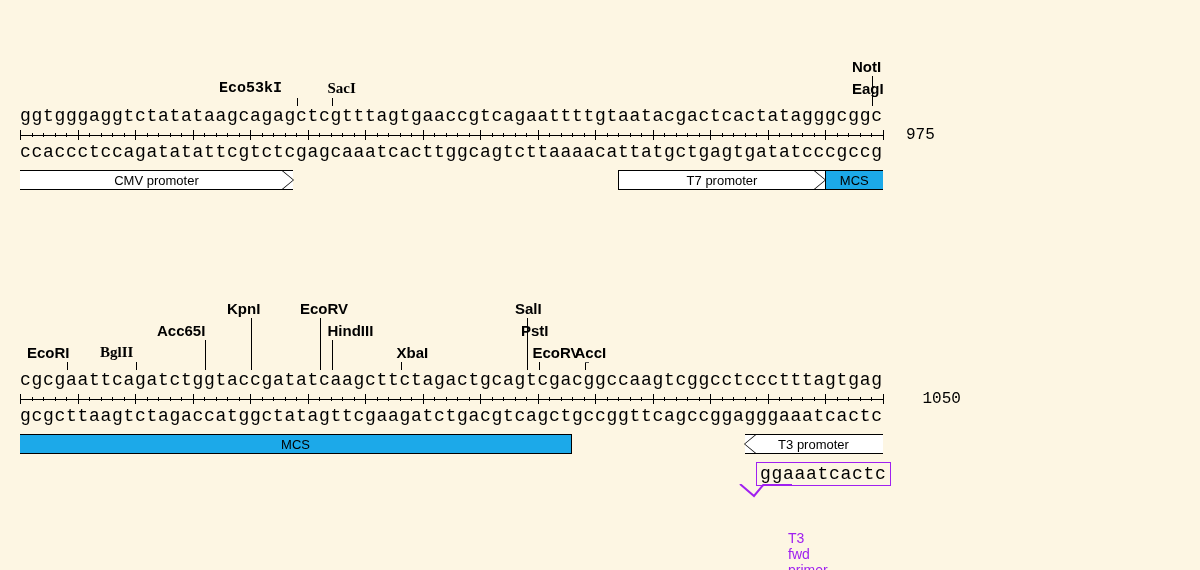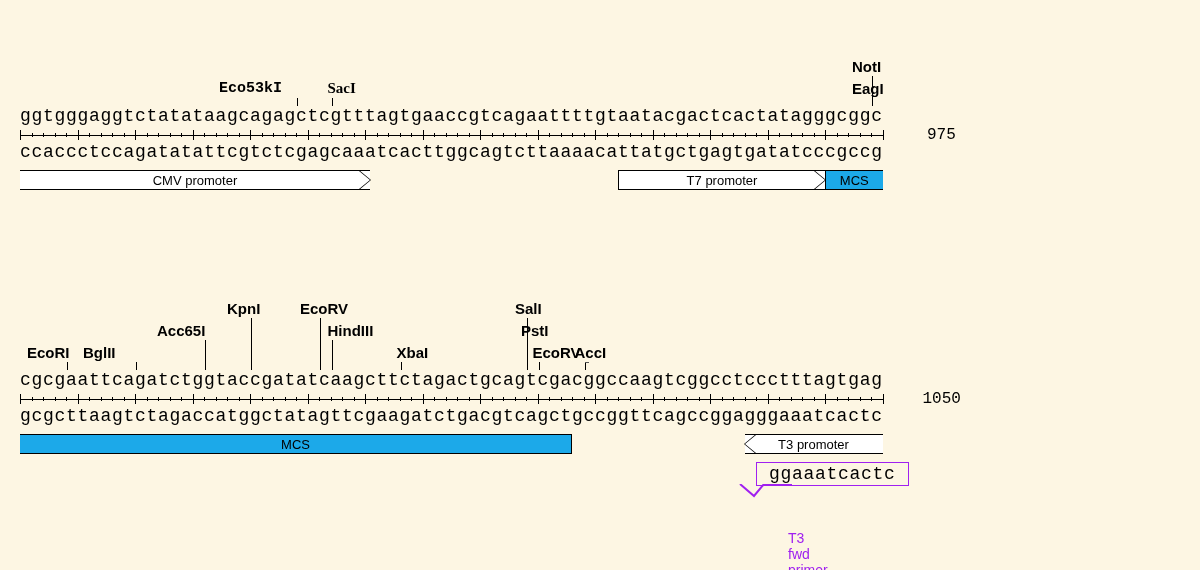--- a/index.html
+++ b/index.html
@@ -135,21 +135,21 @@
   }
   .mcs { background: #1ca9e9; }
   .primer-box {
     position: absolute;
     border: 1.5px solid #a020f0;
     box-sizing: border-box;
     font-family: "Courier New", monospace;
     font-size: 18px;
     letter-spacing: 0.7px;
     white-space: pre;
-    padding: 1px 12px;
+    padding: 1px 3px;
     color: #000;
     text-align: center;
   }
   .primer-label {
     position: absolute;
     color: #a020f0;
     font-size: 14px;
     margin-top: 22px;
   }
 </style>
@@ -243,40 +243,40 @@
       <div class="ruler-tick minor" style="left: 793.5px;"></div>
       <div class="ruler-tick " style="left: 805px;"></div>
       <div class="ruler-tick minor" style="left: 816.5px;"></div>
       <div class="ruler-tick minor" style="left: 828px;"></div>
       <div class="ruler-tick minor" style="left: 839.5px;"></div>
       <div class="ruler-tick minor" style="left: 851px;"></div>
       <div class="ruler-tick " style="left: 862.5px;"></div>
     </div>
   <div class="seq-line" id="b1-bot" style="top: 142px;">ccaccctccagatatattcgtctcgagcaaatcacttggcagtcttaaaacattatgctgagtgatatcccgccg</div>
   <div id="b1-features">
-      <div class="feature-arrow" style="left: 0px; top: 170px; width: 350px; background: rgb(255, 255, 255); border-right: none; border-left: none;">
+      <div class="feature-arrow" style="left: 0px; top: 170px; width: 273px; background: rgb(255, 255, 255); border-right: none; border-left: none;">
         <span class="lbl">CMV promoter</span>
         <div class="arrow-head-r"></div>
       </div>
       <div class="feature-arrow" style="left: 598px; top: 170px; width: 207px; background: rgb(255, 255, 255); border-right: none;">
         <span class="lbl">T7 promoter</span>
         <div class="arrow-head-r"></div>
       </div>
       <div class="feature-box mcs" style="left: 805px; top: 170px; width: 57.5px; border-right: none;">
         <span class="lbl">MCS</span>
       </div>
     </div>
-  <div class="pos-label" id="b1-pos" style="left: 907px; top: 126px;">975</div>
+  <div class="pos-label" id="b1-pos" style="left: 886px; top: 126px;">975</div>
 </div>
 
 <div class="seq-block" id="block2" style="top:0;">
   <div id="b2-enzymes">
       <div class="enzyme-label" style="left: 7px; top: 344px;">EcoRI</div>
       <div class="enzyme-stem" style="left: 47px; top: 362px; height: 8px;"></div>
-      <div class="enzyme-label" style="left: 63px; top: 344px;">BglII</div>
+      <div class="enzyme-label" style="left: 80px; top: 344px; font-family: Liberation Serif, serif;">BglII</div>
       <div class="enzyme-stem" style="left: 116px; top: 362px; height: 8px;"></div>
       <div class="enzyme-label" style="left: 137px; top: 322px;">Acc65I</div>
       <div class="enzyme-stem" style="left: 185px; top: 340px; height: 30px;"></div>
       <div class="enzyme-label" style="left: 207px; top: 300px;">KpnI</div>
       <div class="enzyme-stem" style="left: 231px; top: 318px; height: 52px;"></div>
       <div class="enzyme-label" style="left: 280px; top: 300px;">EcoRV</div>
       <div class="enzyme-stem" style="left: 300px; top: 318px; height: 52px;"></div>
       <div class="enzyme-label" style="left: 307.5px; top: 322px;">HindIII</div>
       <div class="enzyme-stem" style="left: 311.5px; top: 340px; height: 30px;"></div>
       <div class="enzyme-label" style="left: 376.5px; top: 344px;">XbaI</div>

